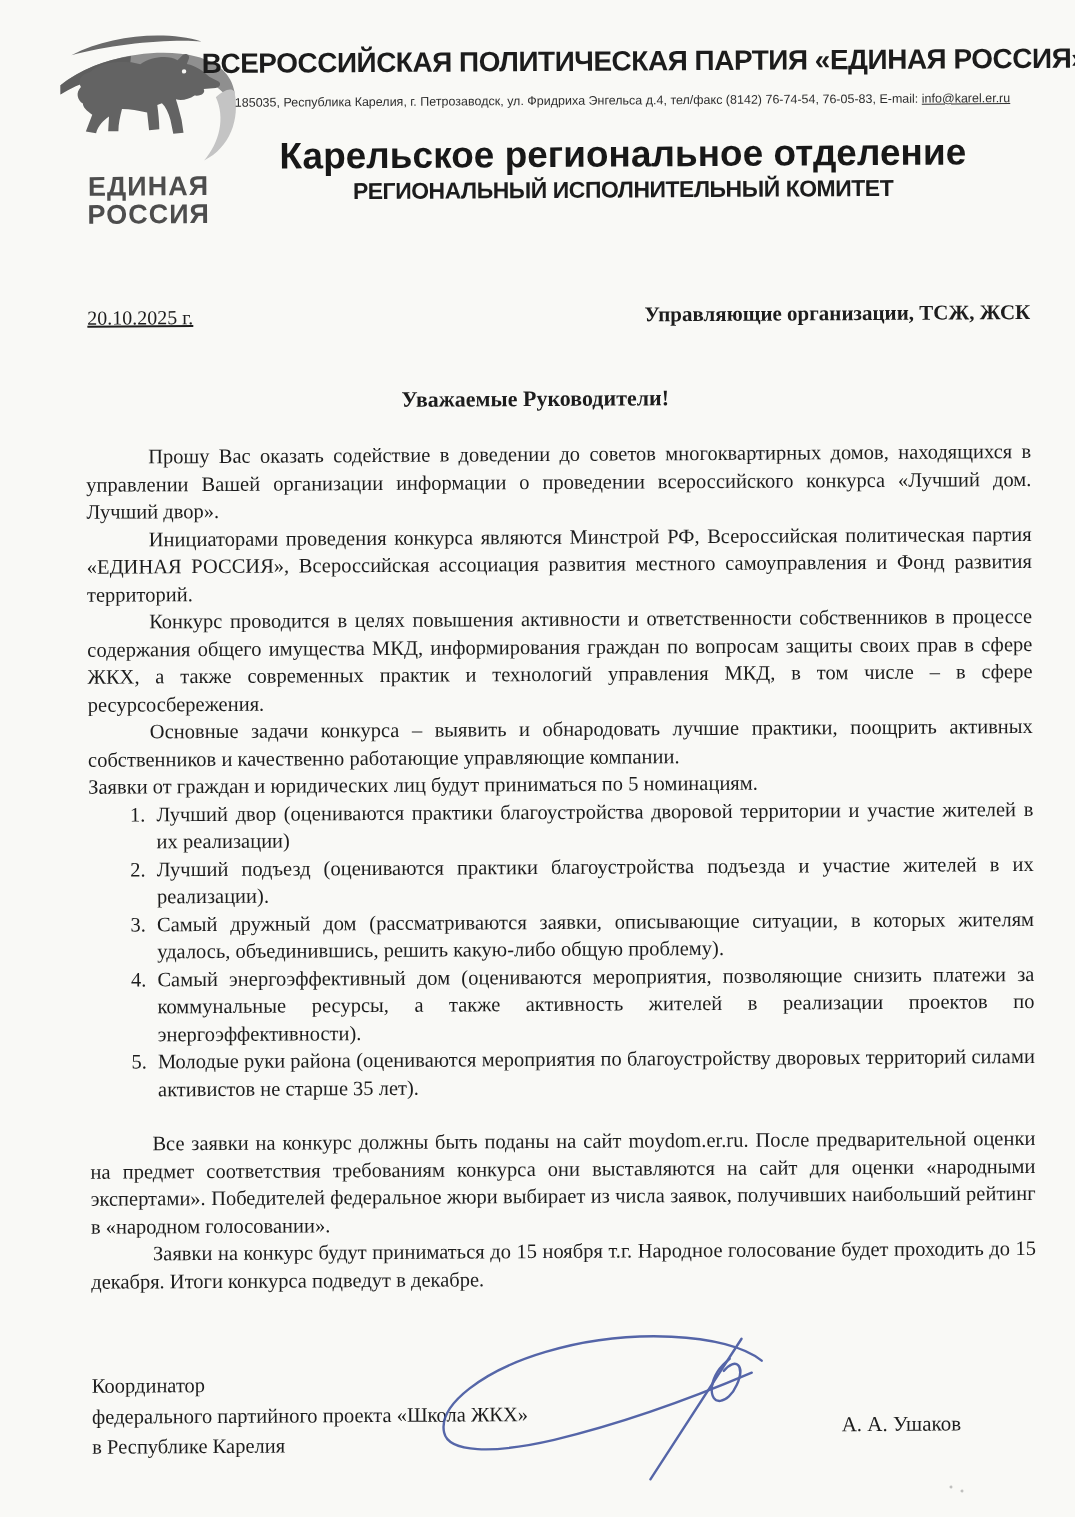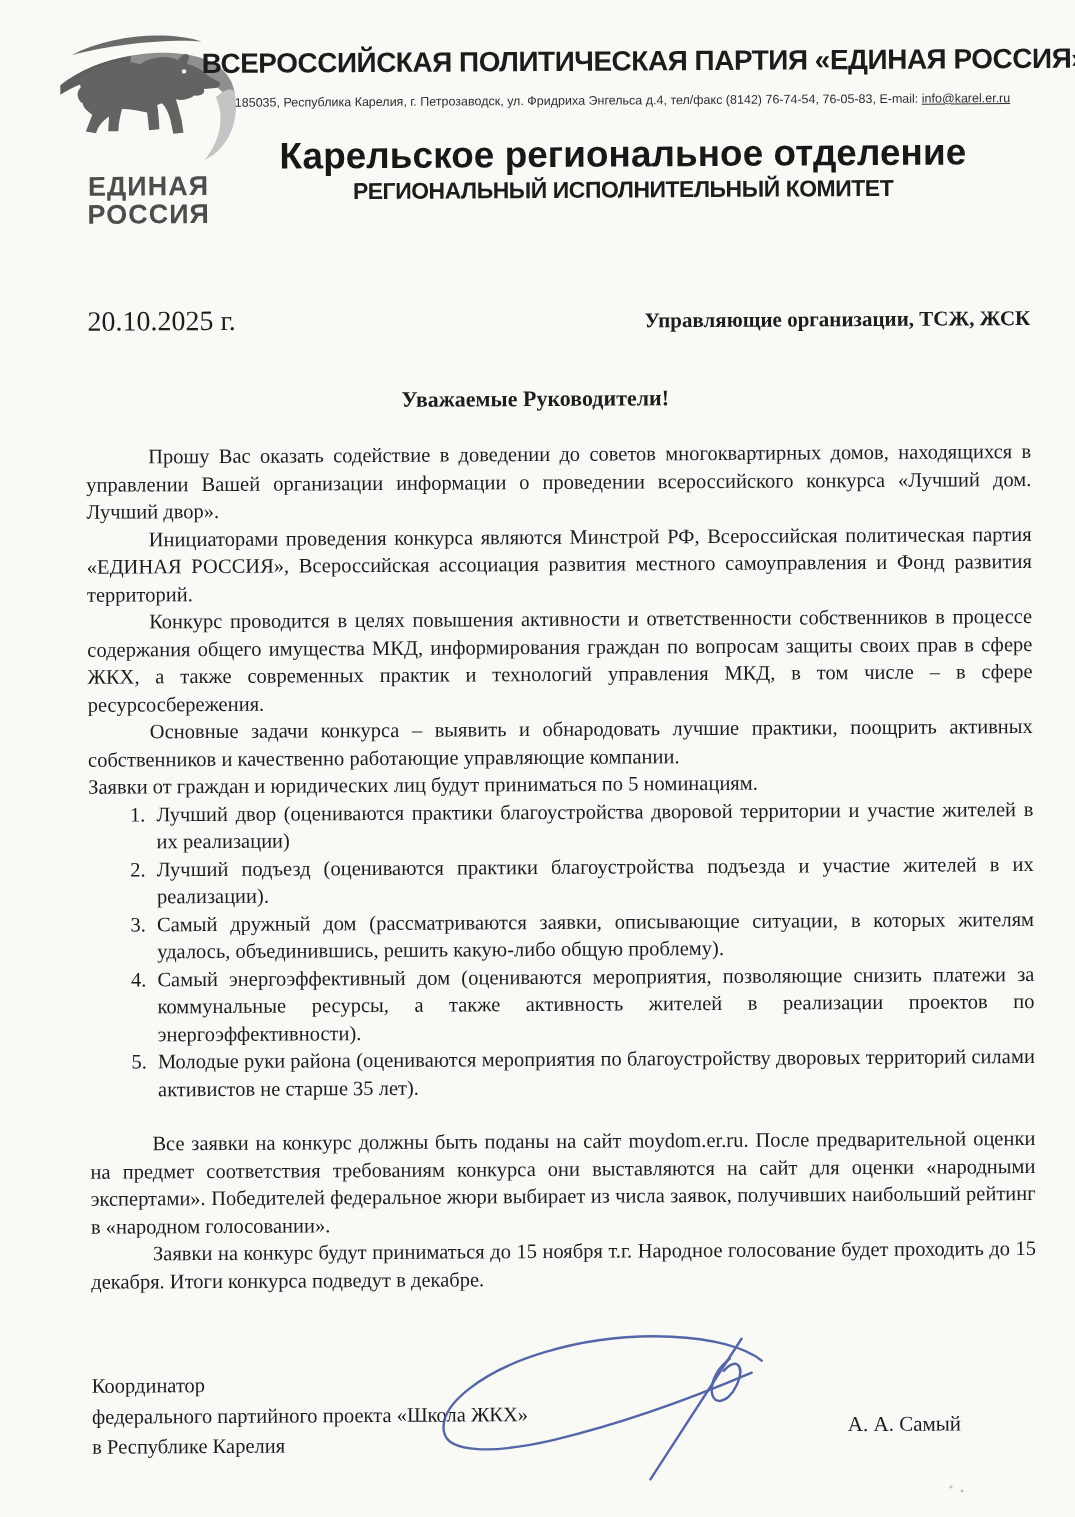--- a/index.html
+++ b/index.html
@@ -21,21 +21,21 @@
   .party-name { font-size:28px; font-weight:bold; color:#1c1c1c; letter-spacing:-0.5px; white-space:nowrap; }
   .address-line { margin-top:16px; font-size:12.5px; color:#2e2e2e; white-space:nowrap; }
   .address-line .email { text-decoration:underline;text-align:center; }
   .branch-title { margin-top:26px; font-size:37px; font-weight:bold; color:#181818; white-space:nowrap; }
   .committee-title { margin-top:1px; font-size:23px; font-weight:bold; color:#1c1c1c;
                      letter-spacing:-0.5px; white-space:nowrap; }
 
   
   .meta-row { position:absolute; left:90px; right:42px; top:303px;
               display:flex; justify-content:space-between; align-items:baseline; }
-  .letter-date { font-size:28px; padding-right:10px; }
+  .letter-date { font-size:20px; text-decoration:underline; padding-right:10px; }
   .addressee { font-size:21px; font-weight:bold; }
 
   
   .salutation { position:absolute; left:0; right:0; top:386px; text-align:center;
                 font-size:22px; font-weight:bold; }
   .letter-body { position:absolute; left:88px; right:42px; top:441px;
                  font-size:20.5px; line-height:27.5px; text-align:justify; }
   .letter-body p { margin:0; }
   .letter-body p.indent { text-indent:62px; }
   .letter-body ol { margin:0; padding-left:62px; }
@@ -124,19 +124,19 @@
     </div>
 
     <svg class="sig-scribble" width="380" height="170" viewBox="0 0 380 170">
       <g fill="none" stroke="#4456a0" stroke-width="2.4" stroke-linecap="round" opacity="0.9">
         <path d="M340,34 C306,6 206,0 124,24 C62,42 16,76 22,104 C26,124 70,126 132,112 C196,97 268,72 330,46"></path>
         <path d="M228,152 L320,12"></path>
         <path d="M302,44 C314,30 324,38 315,58 C306,78 288,80 290,60 C292,46 300,38 308,32"></path>
       </g>
     </svg>
 
-    <div class="signer-name">А. А. Самый</div>
+    <div class="signer-name">А. А. Ушаков</div>
 
     <div class="speck" style="left:945px; top:1488px;"></div>
     <div class="speck" style="left:956px; top:1492px;"></div>
 
   </div>
 </div>
 
 </body></html>

